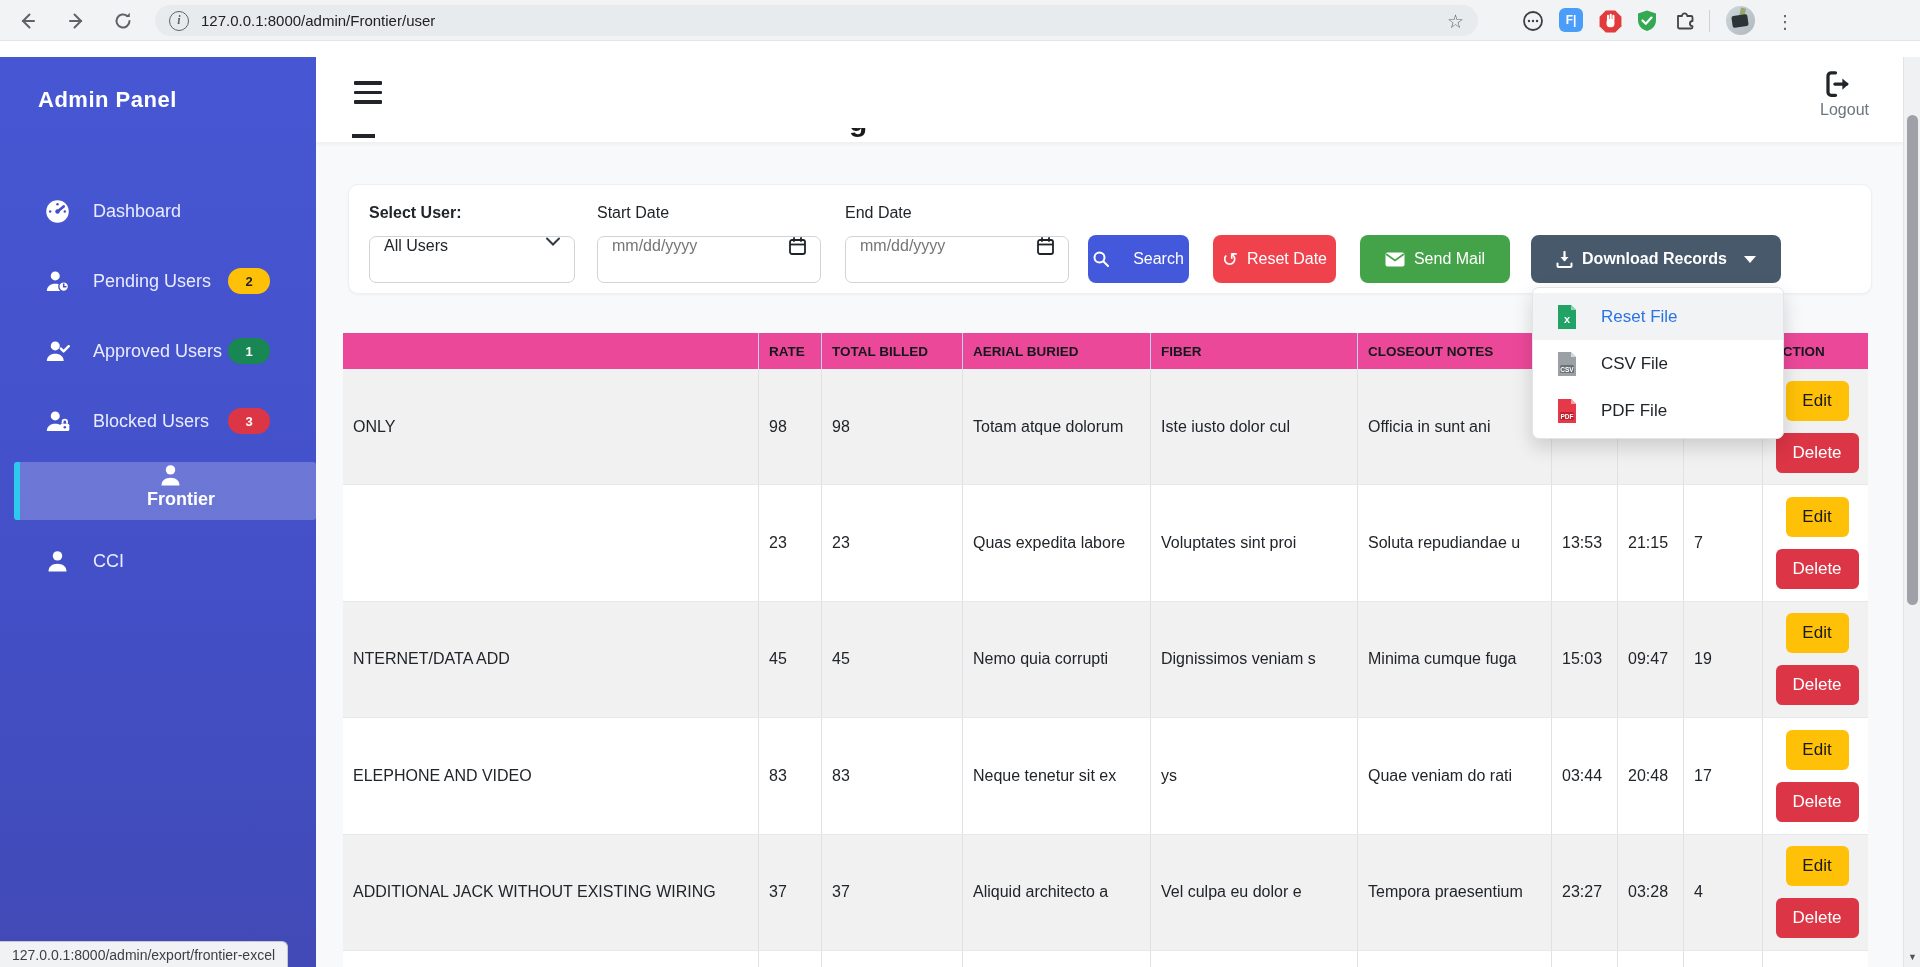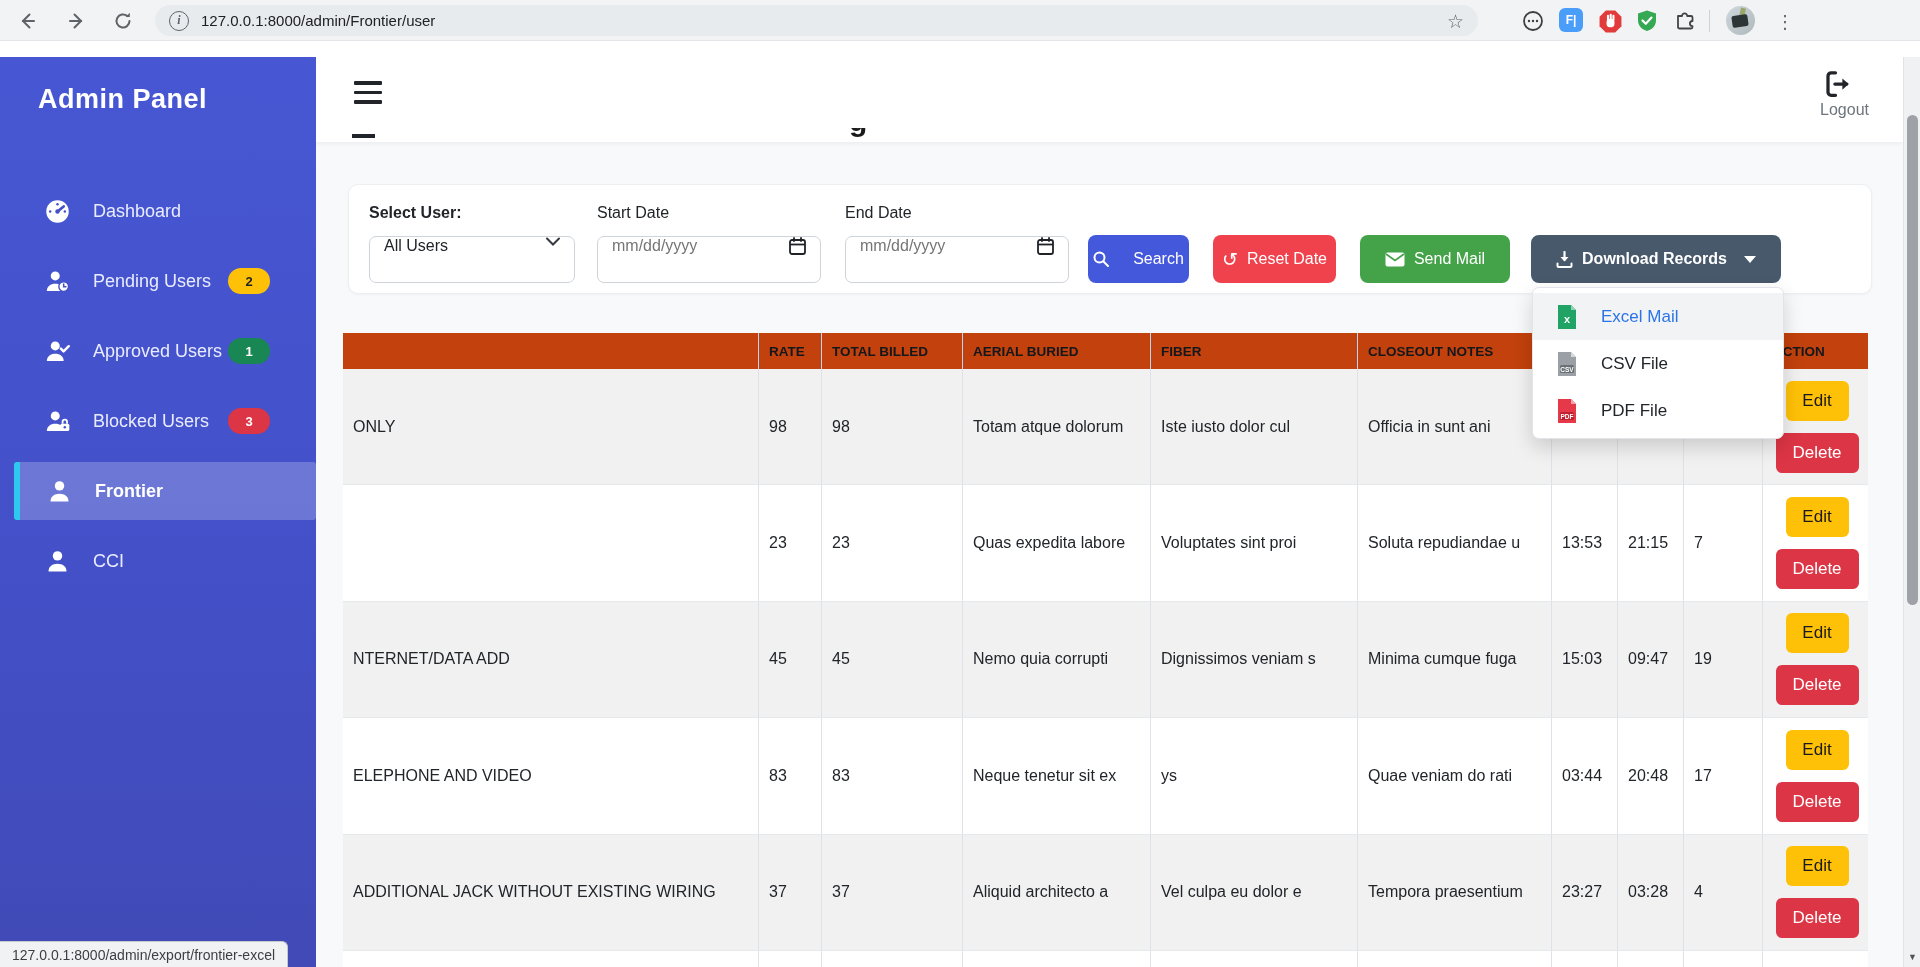--- a/index.html
+++ b/index.html
@@ -18,25 +18,25 @@
   .ext { position:absolute; top:8px; width:26px; height:26px; display:flex; align-items:center; justify-content:center; }
   .ext-fi { background:#4a9df8; border-radius:6px; color:#fff; font-size:12px; font-weight:bold; width:24px; height:24px; }
   .ext-divider { position:absolute; top:10px; width:1px; height:22px; background:#d0d3d6; }
   .avatar { position:absolute; top:6px; width:29px; height:29px; border-radius:50%; background:linear-gradient(135deg,#cfd8dc,#aeb8bd); overflow:hidden; }
   .avatar .lap { position:absolute; left:6px; top:9px; width:16px; height:12px; background:#2d3436; border-radius:2px; transform:rotate(-8deg); }
   .avatar .lap2 { position:absolute; left:14px; top:2px; width:5px; height:10px; background:#9aa66a; transform:rotate(12deg); }
   .kebab { color:#5f6368; font-size:18px; letter-spacing:0; font-family:"DejaVu Sans", sans-serif; }
 
   
   .sidebar { position:absolute; left:0; top:57px; width:316px; height:910px; background:linear-gradient(180deg,#4757d3 0%,#4350c8 55%,#414ab6 100%); z-index:10; }
-  .brand { height:85px; display:flex; align-items:center; padding-left:38px; color:#fff; font-size:27px; font-weight:bold; letter-spacing:.5px; }
+  .brand { height:85px; display:flex; align-items:center; padding-left:38px; color:#fff; font-size:22px; font-weight:bold; letter-spacing:.5px; }
   .menu { padding-top:40px; }
   .menu-item { position:relative; height:58px; margin-bottom:12px; display:flex; align-items:center; padding-left:44px; color:#e9ecff; font-size:18px; cursor:pointer; }
   .menu-item .mi-icon { width:27px; height:27px; margin-right:22px; flex:0 0 auto; }
-  .menu-item.active { margin-left:14px; background:rgba(255,255,255,.22); border-left:6px solid #2ec9ee; border-radius:3px; padding-left:26px; font-weight:bold; color:#ffffff; }
+  .menu-item.active { margin-left:14px; background:rgba(255,255,255,.22); border-left:6px solid #2ec9ee; border-radius:3px; padding-left:26px; font-weight:bold; color:#ffffff;flex-direction:column; }
   .badge { position:absolute; right:46px; min-width:42px; height:26px; border-radius:14px; font-size:13px; font-weight:bold; display:flex; align-items:center; justify-content:center; padding:0 10px; }
   .badge-warn { background:#ffc107; color:#212529; }
   .badge-ok   { background:#198754; color:#fff; }
   .badge-bad  { background:#dc3545; color:#fff; }
 
   
   .topnav { position:absolute; left:316px; top:57px; width:1587px; height:85px; background:#fff; box-shadow:0 2px 4px rgba(0,0,0,.05); z-index:5; }
   .hamburger { position:absolute; left:38px; top:24px; width:28px; cursor:pointer; }
   .hamburger span { display:block; width:28px; height:3.5px; background:#212529; margin-bottom:6px; border-radius:1px; }
   .logout { position:absolute; right:34px; top:12px; display:flex; flex-direction:column; align-items:center; cursor:pointer; }
@@ -63,21 +63,21 @@
 
   
   .dropdown { position:absolute; left:1532px; top:287px; width:252px; height:152px; background:#fff; border:1px solid #e2e4e8; border-radius:7px; box-shadow:0 8px 20px rgba(0,0,0,.16); z-index:40; padding:5px 0; }
   .dd-item { height:47px; display:flex; align-items:center; padding-left:22px; font-size:17px; color:#212529; cursor:pointer; }
   .dd-item .dd-icon { width:24px; height:26px; margin-right:22px; }
   .dd-item.active { background:#f1f3f5; color:#2b74e8; }
 
   
   .table { position:absolute; left:343px; top:333px; width:1525px; z-index:2; }
   .trow, .thead { display:grid; grid-template-columns:416px 63px 141px 188px 207px 194px 66px 66px 79px 105px; }
-  .thead { height:36px; background:#c2410c; }
+  .thead { height:36px; background:#ec4899; }
   .thead .th { display:flex; align-items:center; padding:0 10px; font-size:13.5px; font-weight:bold; color:#14181d; border-right:1px solid #bed3f2; white-space:nowrap; overflow:hidden; }
   .thead .th:last-child { border-right:none; }
   .trow { height:116.4px; background:#fff; }
   .trow.striped { background:#f1f1f2; }
   .trow .td { display:flex; align-items:center; padding:0 10px; font-size:16px; color:#212529; border-right:1px solid #dee2e6; border-bottom:1px solid #e6e9ec; white-space:nowrap; overflow:hidden; }
   .trow .td:last-child { border-right:none; }
   .trow.partial { height:16px; }
   .trow.partial .td { border-bottom:none; }
   .actions { flex-direction:column; justify-content:center; align-items:flex-start; gap:12px; padding-left:13px !important; }
   .abtn { border:none; border-radius:6px; font-size:17px; cursor:pointer; font-family:"Liberation Sans", sans-serif; padding:0; display:flex; align-items:center; justify-content:center; }
@@ -416,21 +416,21 @@
     </div>
   </div>
 
   <div class="dropdown">
     <div class="dd-item active">
       <svg class="dd-icon" viewBox="0 0 24 26">
           <path d="M3 1 h13 l5 5 v19 H3 Z" fill="#21a366"></path>
           <path d="M16 1 l5 5 h-5 Z" fill="#8fd6b4"></path>
           <text x="12" y="19" font-size="11" font-weight="bold" fill="#fff" text-anchor="middle" font-family="Liberation Sans, sans-serif">x</text>
         </svg>
-      <span>Excel Mail</span>
+      <span>Reset File</span>
     </div>
     <div class="dd-item">
       <svg class="dd-icon" viewBox="0 0 24 26">
           <path d="M3 1 h13 l5 5 v19 H3 Z" fill="#9aa0a6"></path>
           <path d="M16 1 l5 5 h-5 Z" fill="#d7dadd"></path>
           <rect x="5" y="14" width="14" height="8" rx="1.5" fill="#6b7075"></rect>
           <text x="12" y="20.5" font-size="6.5" font-weight="bold" fill="#fff" text-anchor="middle" font-family="Liberation Sans, sans-serif">CSV</text>
         </svg>
       <span>CSV File</span>
     </div>

